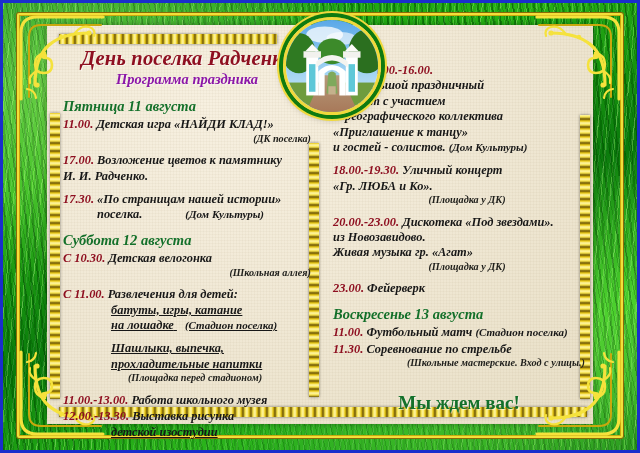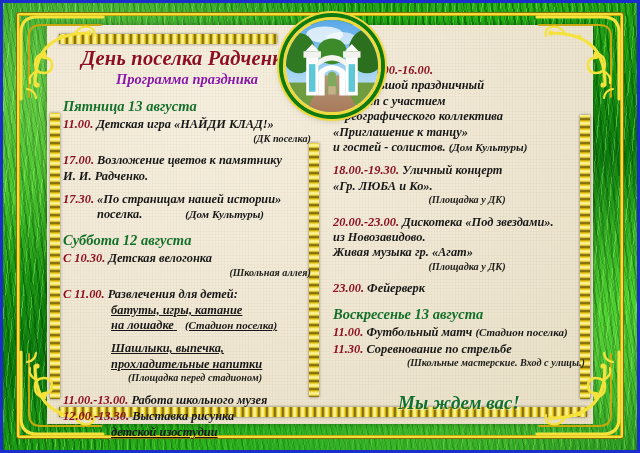--- a/index.html
+++ b/index.html
@@ -124,21 +124,21 @@
   .ind2{display:block;padding-left:48px;text-decoration:underline;}
   .place{
     display:block;text-align:right;font-style:italic;font-weight:bold;
     font-size:10.2px;color:#20201c;padding-left:16px;
   }
   .place.c{text-align:center;}
   .inline-place{font-size:11px;font-style:italic;font-weight:bold;}
   .ctr{display:block;text-align:left;}
 
   .closing{
-    color:#13702a;font-weight:bold;font-style:italic;
+    color:#13702a;font-weight:bold;
     font-size:19px;text-align:center;margin-top:22px;
     text-shadow:1px 1px 0 rgba(255,255,255,.5);
   }
   .gap{height:7px;}
 </style>
 </head>
 <body>
 
 <div class="poster">
   <div class="grass"></div>
@@ -270,21 +270,21 @@
 
       <path d="M44 80 L56 80 L54 58 Q50 54 46 58 Z" fill="#7fa95c"></path>
       <rect x="46" y="72" width="8" height="9" fill="#c4b18c"></rect>
     </svg>
   </div>
 
   <div class="col col-left">
     <div class="title">День поселка Радченко</div>
     <div class="subtitle">Программа праздника</div>
 
-    <div class="day first">Пятница  13 августа</div>
+    <div class="day first">Пятница  11 августа</div>
 
     <div class="ev">
       <span class="t">11.00.</span>
       <span class="d">Детская игра «НАЙДИ КЛАД!»</span>
       <span class="place">(ДК поселка)</span>
     </div>
 
     <div class="gap"></div>
     <div class="ev">
       <span class="t">17.00.</span>

